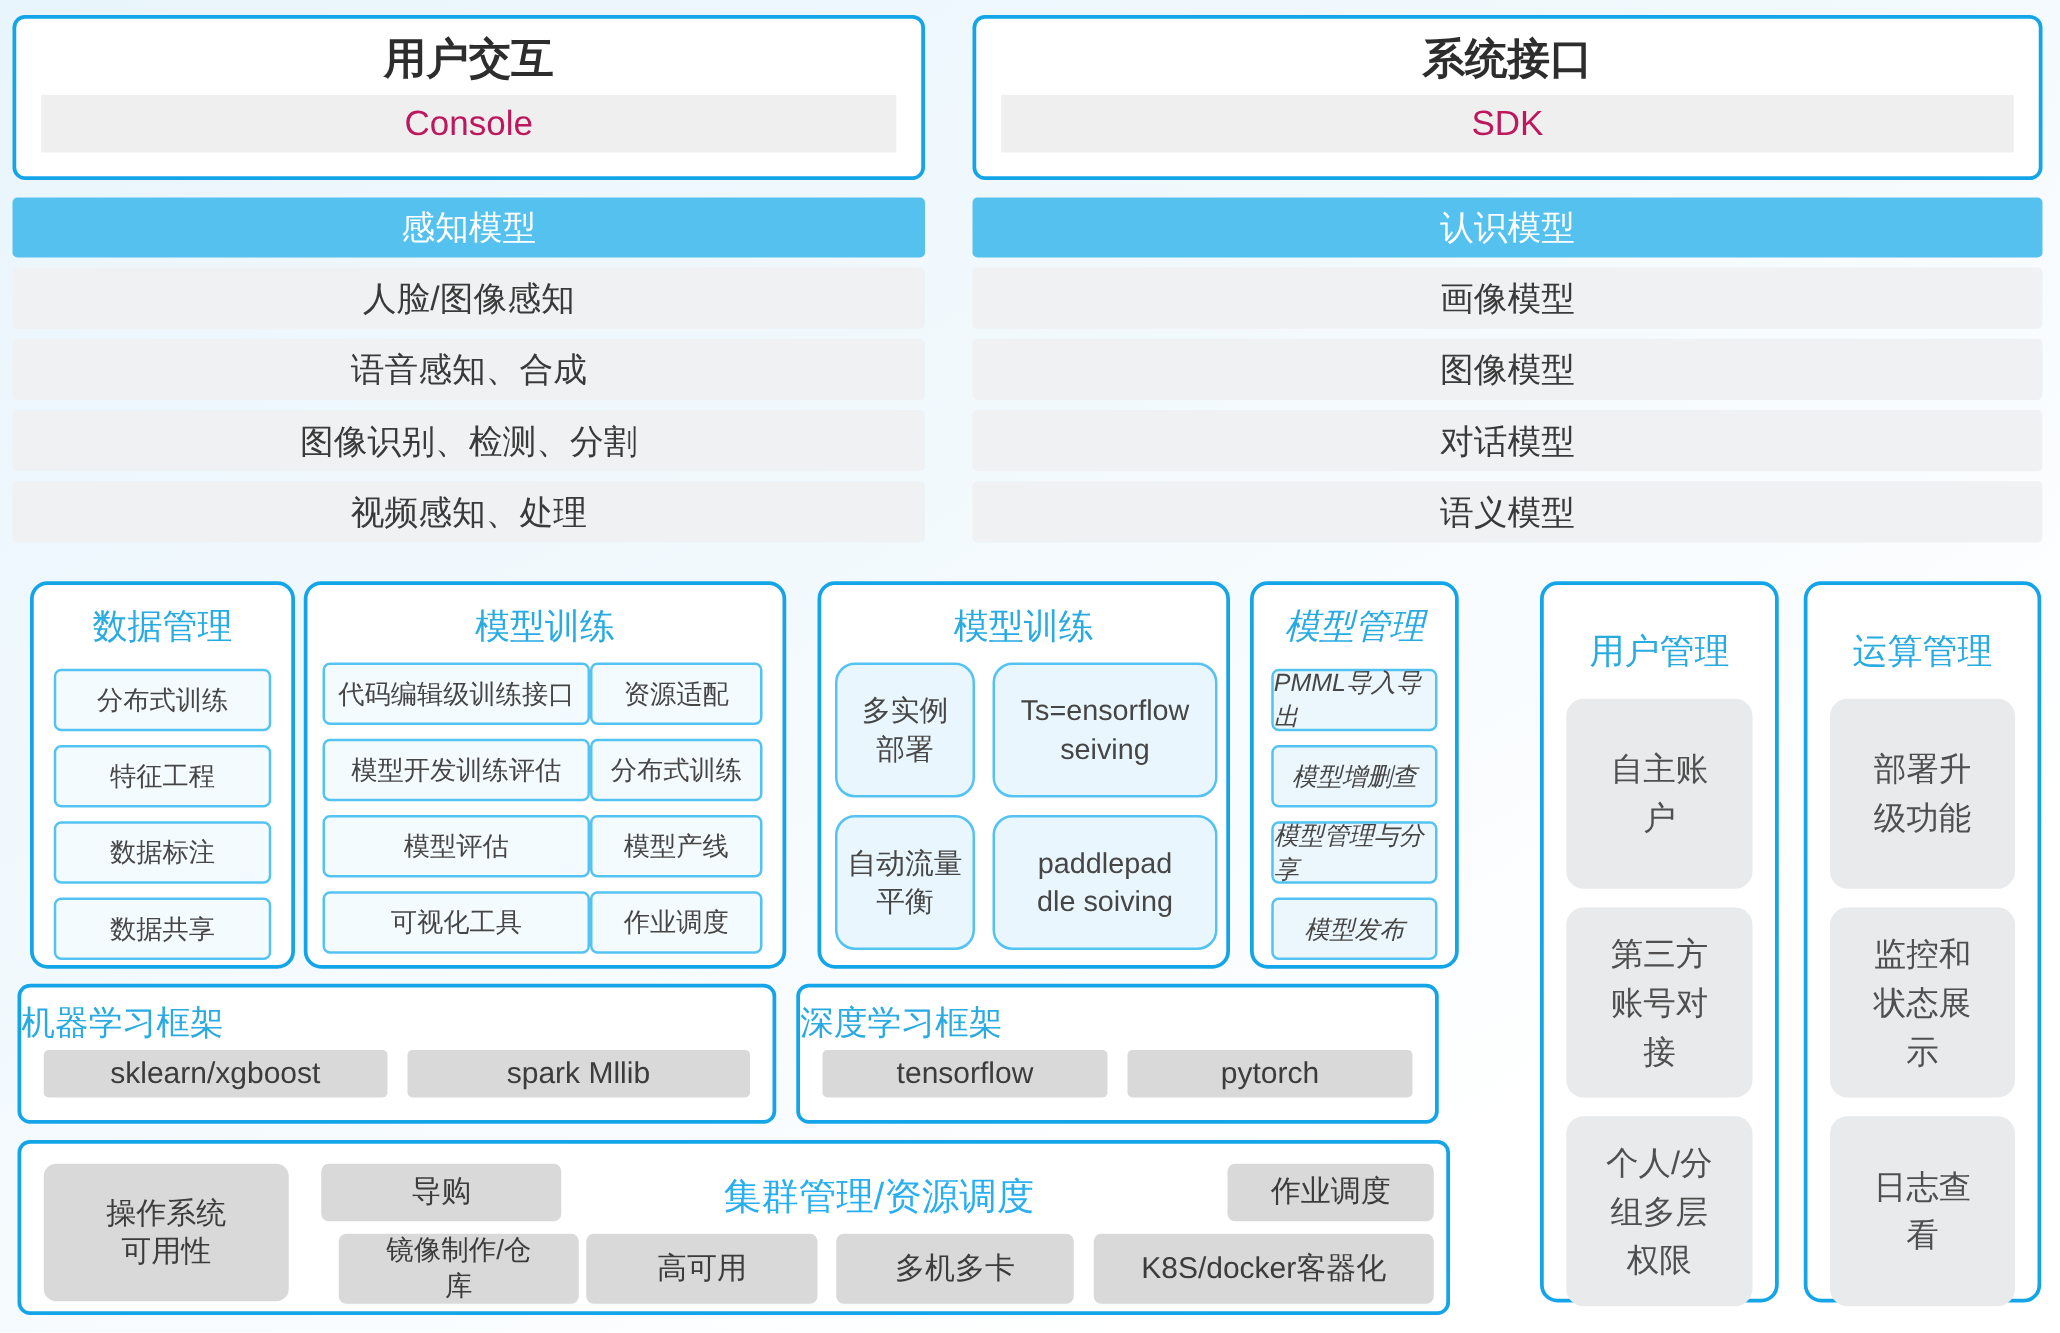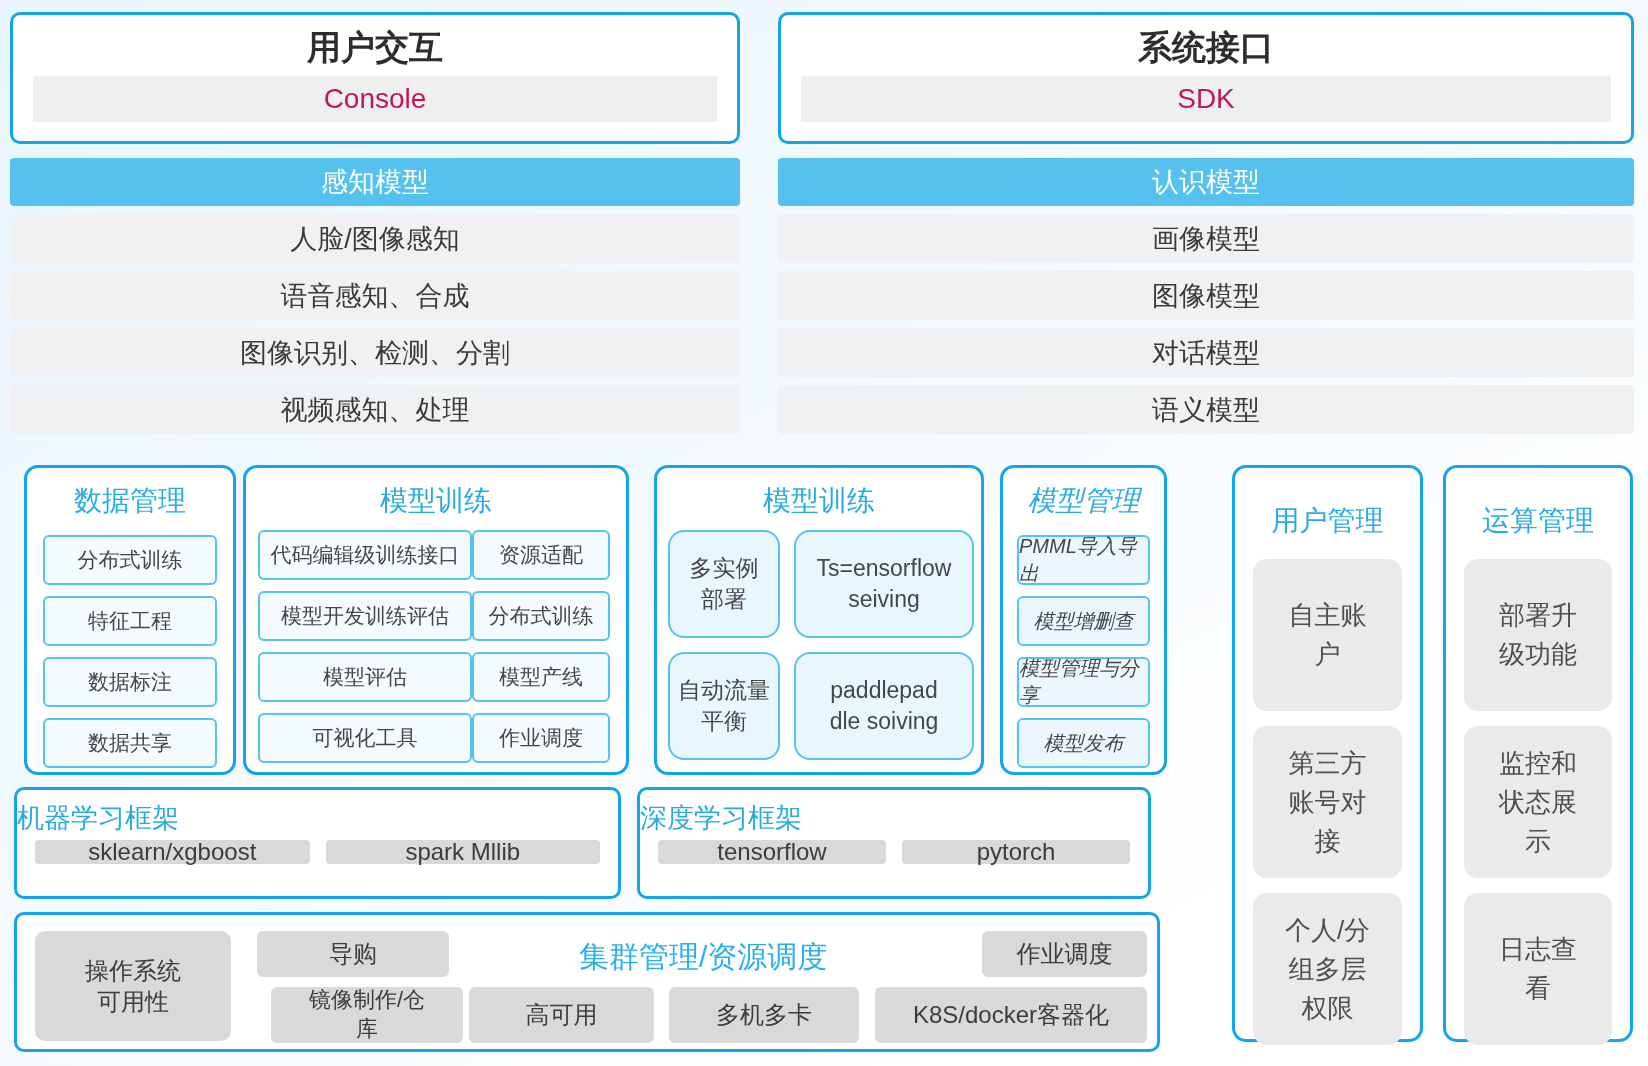--- a/index.html
+++ b/index.html
@@ -79,21 +79,21 @@
   }
   .pre{white-space:pre-line;}
   
   .fw-box{
     border:3px solid #14a5e8;border-radius:10px;background:#fff;
     display:flex;flex-direction:column;box-sizing:border-box;
   }
   .fw-title{text-align:left;color:#29abe2;font-size:27px;margin-top:10px;height:40px;}
   .fw-items{display:flex;gap:16px;padding:0 18px;}
   .item-dgray{
-    flex:1;height:24px;background:#d9d9d9;border-radius:4px;
+    flex:1;height:38px;background:#d9d9d9;border-radius:4px;
     display:flex;align-items:center;justify-content:center;
     font-size:24px;color:#3c3c3c;
   }
   
   .cluster{
     border:3px solid #14a5e8;border-radius:10px;background:#fff;
   }
   .c-item{
     position:absolute;background:#d9d9d9;border-radius:6px;box-sizing:border-box;
     display:flex;align-items:center;justify-content:center;text-align:center;

